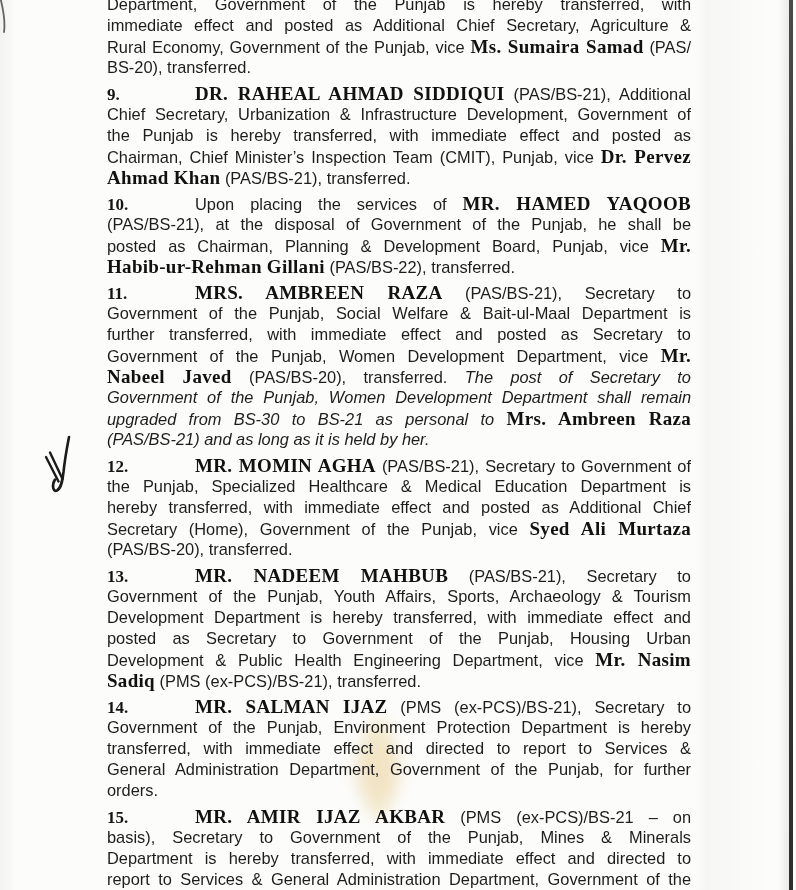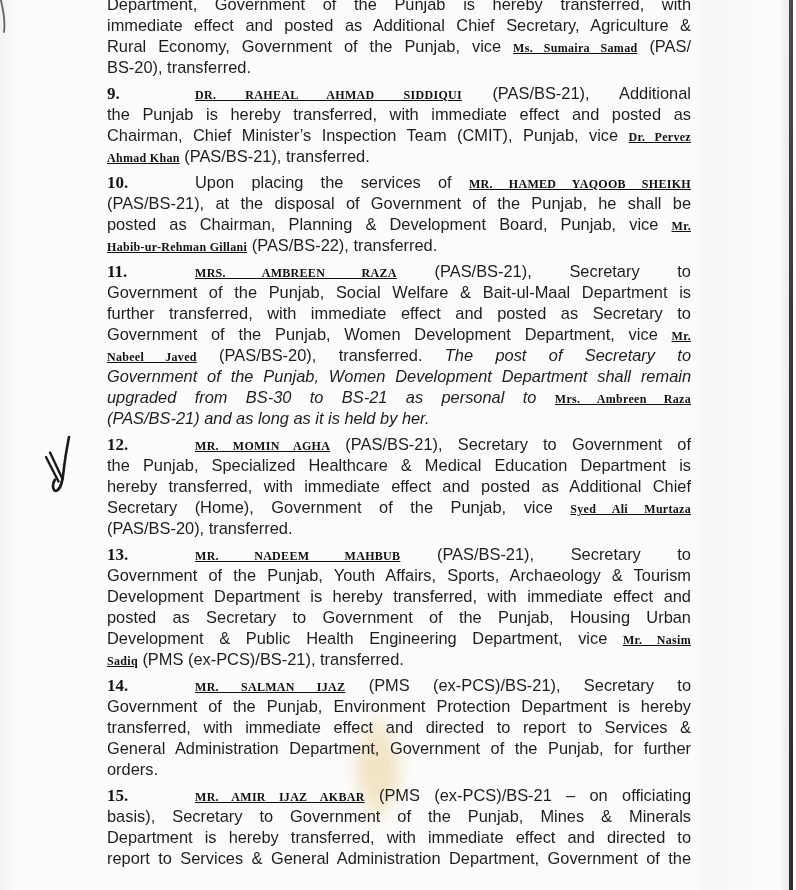--- a/index.html
+++ b/index.html
@@ -39,24 +39,23 @@
     width: 88px;
     font-family: "Liberation Serif", serif;
     font-weight: 700;
     font-size: 17px;
     color: #141414;
   }
   .seg-body { }
   .seg-name {
     font-family: "Liberation Serif", serif;
     font-weight: 700;
-    font-size: 12px;
+    font-size: 19px;
     letter-spacing: 0.3px;
     color: #111;
-    text-decoration: underline;
   }
   .seg-italic { font-style: italic; }
   .page-edge {
     position: absolute;
     left: 789px; top: 0;
     width: 4px; height: 890px;
     background: linear-gradient(180deg, #4a4a4a 0%, #383838 40%, #2e2e2e 100%);
   }
   .edge-shadow {
     position: absolute;
@@ -96,20 +95,21 @@
 
   <div class="text-block">
       <div class="para">
         <div class="line"><span class="seg-body">Department, Government of the Punjab is hereby transferred, with</span></div>
         <div class="line"><span class="seg-body">immediate effect and posted as Additional Chief Secretary, Agriculture &amp;</span></div>
         <div class="line"><span class="seg-body">Rural Economy, Government of the Punjab, vice </span><span class="seg-name">Ms. Sumaira Samad</span><span class="seg-body"> (PAS/</span></div>
         <div class="line last"><span class="seg-body">BS-20), transferred.</span></div>
       </div>
       <div class="para">
         <div class="line"><span class="num">9.</span><span class="seg-name">DR. RAHEAL AHMAD SIDDIQUI</span><span class="seg-body"> (PAS/BS-21), Additional</span></div>
+        <div class="line"><span class="seg-body">Chief Secretary, Urbanization &amp; Infrastructure Development, Government of</span></div>
         <div class="line"><span class="seg-body">the Punjab is hereby transferred, with immediate effect and posted as</span></div>
         <div class="line"><span class="seg-body">Chairman, Chief Minister’s Inspection Team (CMIT), Punjab, vice </span><span class="seg-name">Dr. Pervez</span></div>
         <div class="line last"><span class="seg-name">Ahmad Khan</span><span class="seg-body"> (PAS/BS-21), transferred.</span></div>
       </div>
       <div class="para">
         <div class="line"><span class="num">10.</span><span class="seg-body">Upon placing the services of </span><span class="seg-name">MR. HAMED YAQOOB SHEIKH</span></div>
         <div class="line"><span class="seg-body">(PAS/BS-21), at the disposal of Government of the Punjab, he shall be</span></div>
         <div class="line"><span class="seg-body">posted as Chairman, Planning &amp; Development Board, Punjab, vice </span><span class="seg-name">Mr.</span></div>
         <div class="line last"><span class="seg-name">Habib-ur-Rehman Gillani</span><span class="seg-body"> (PAS/BS-22), transferred.</span></div>
       </div>

